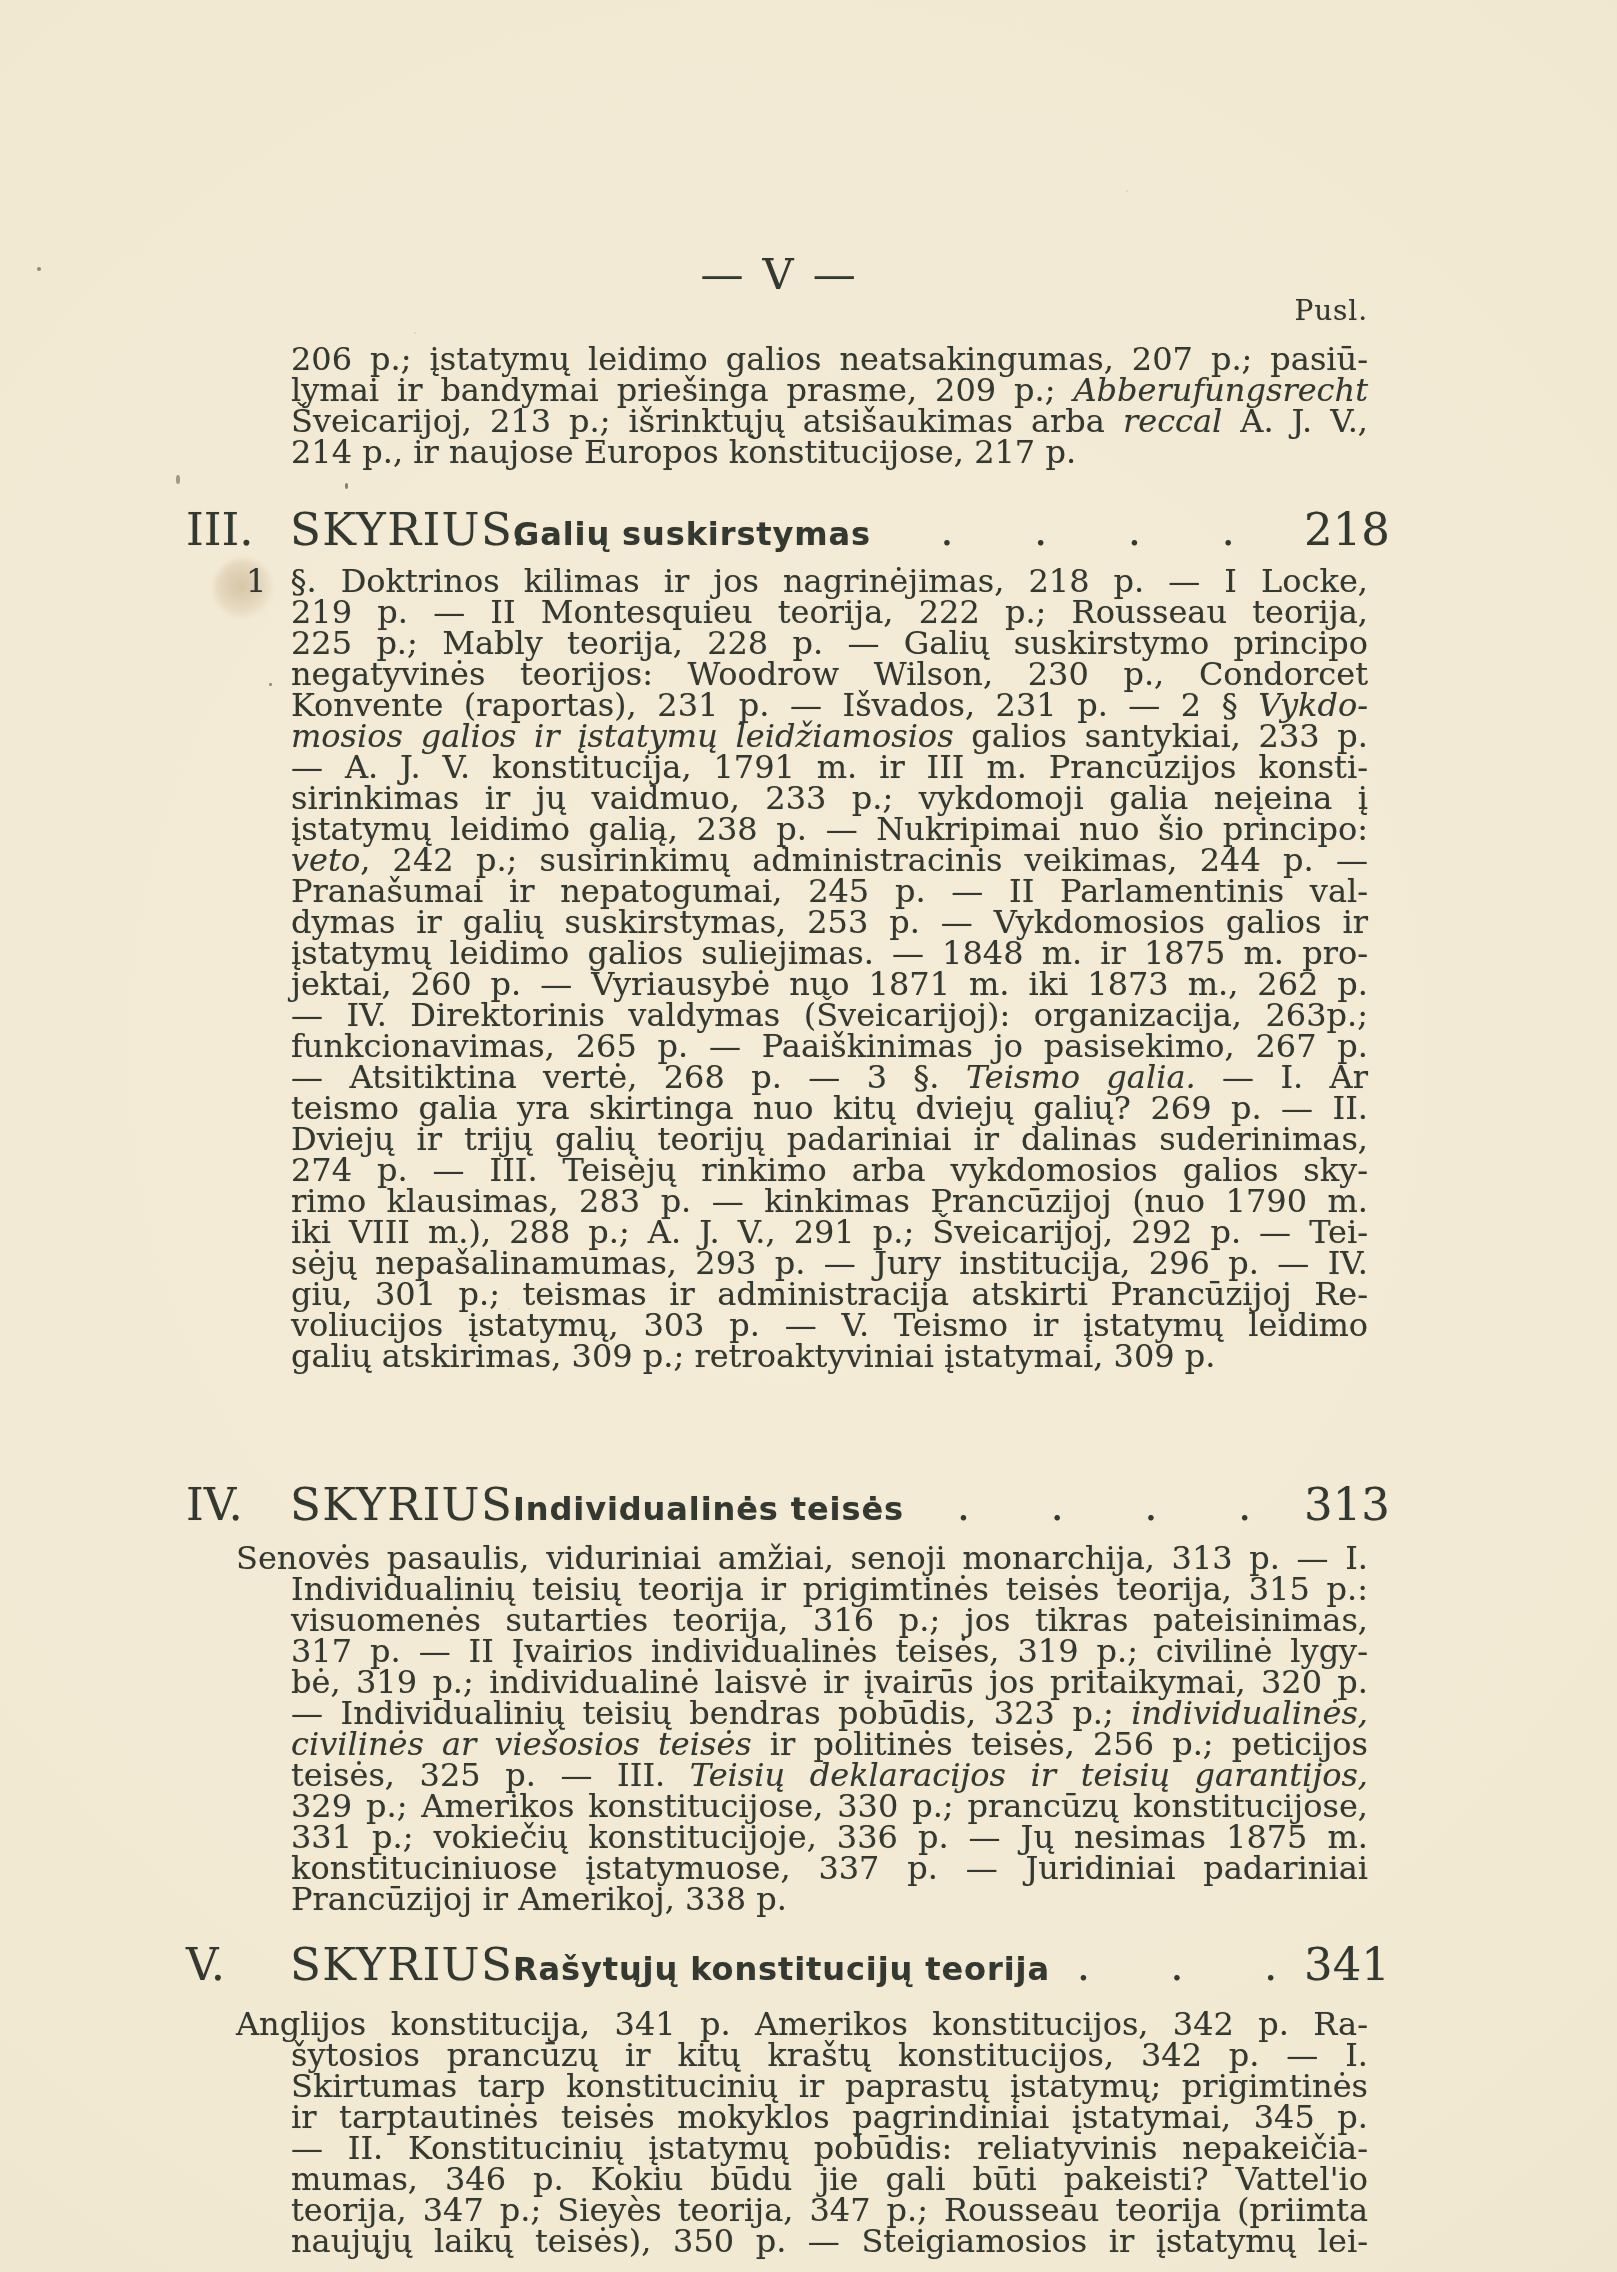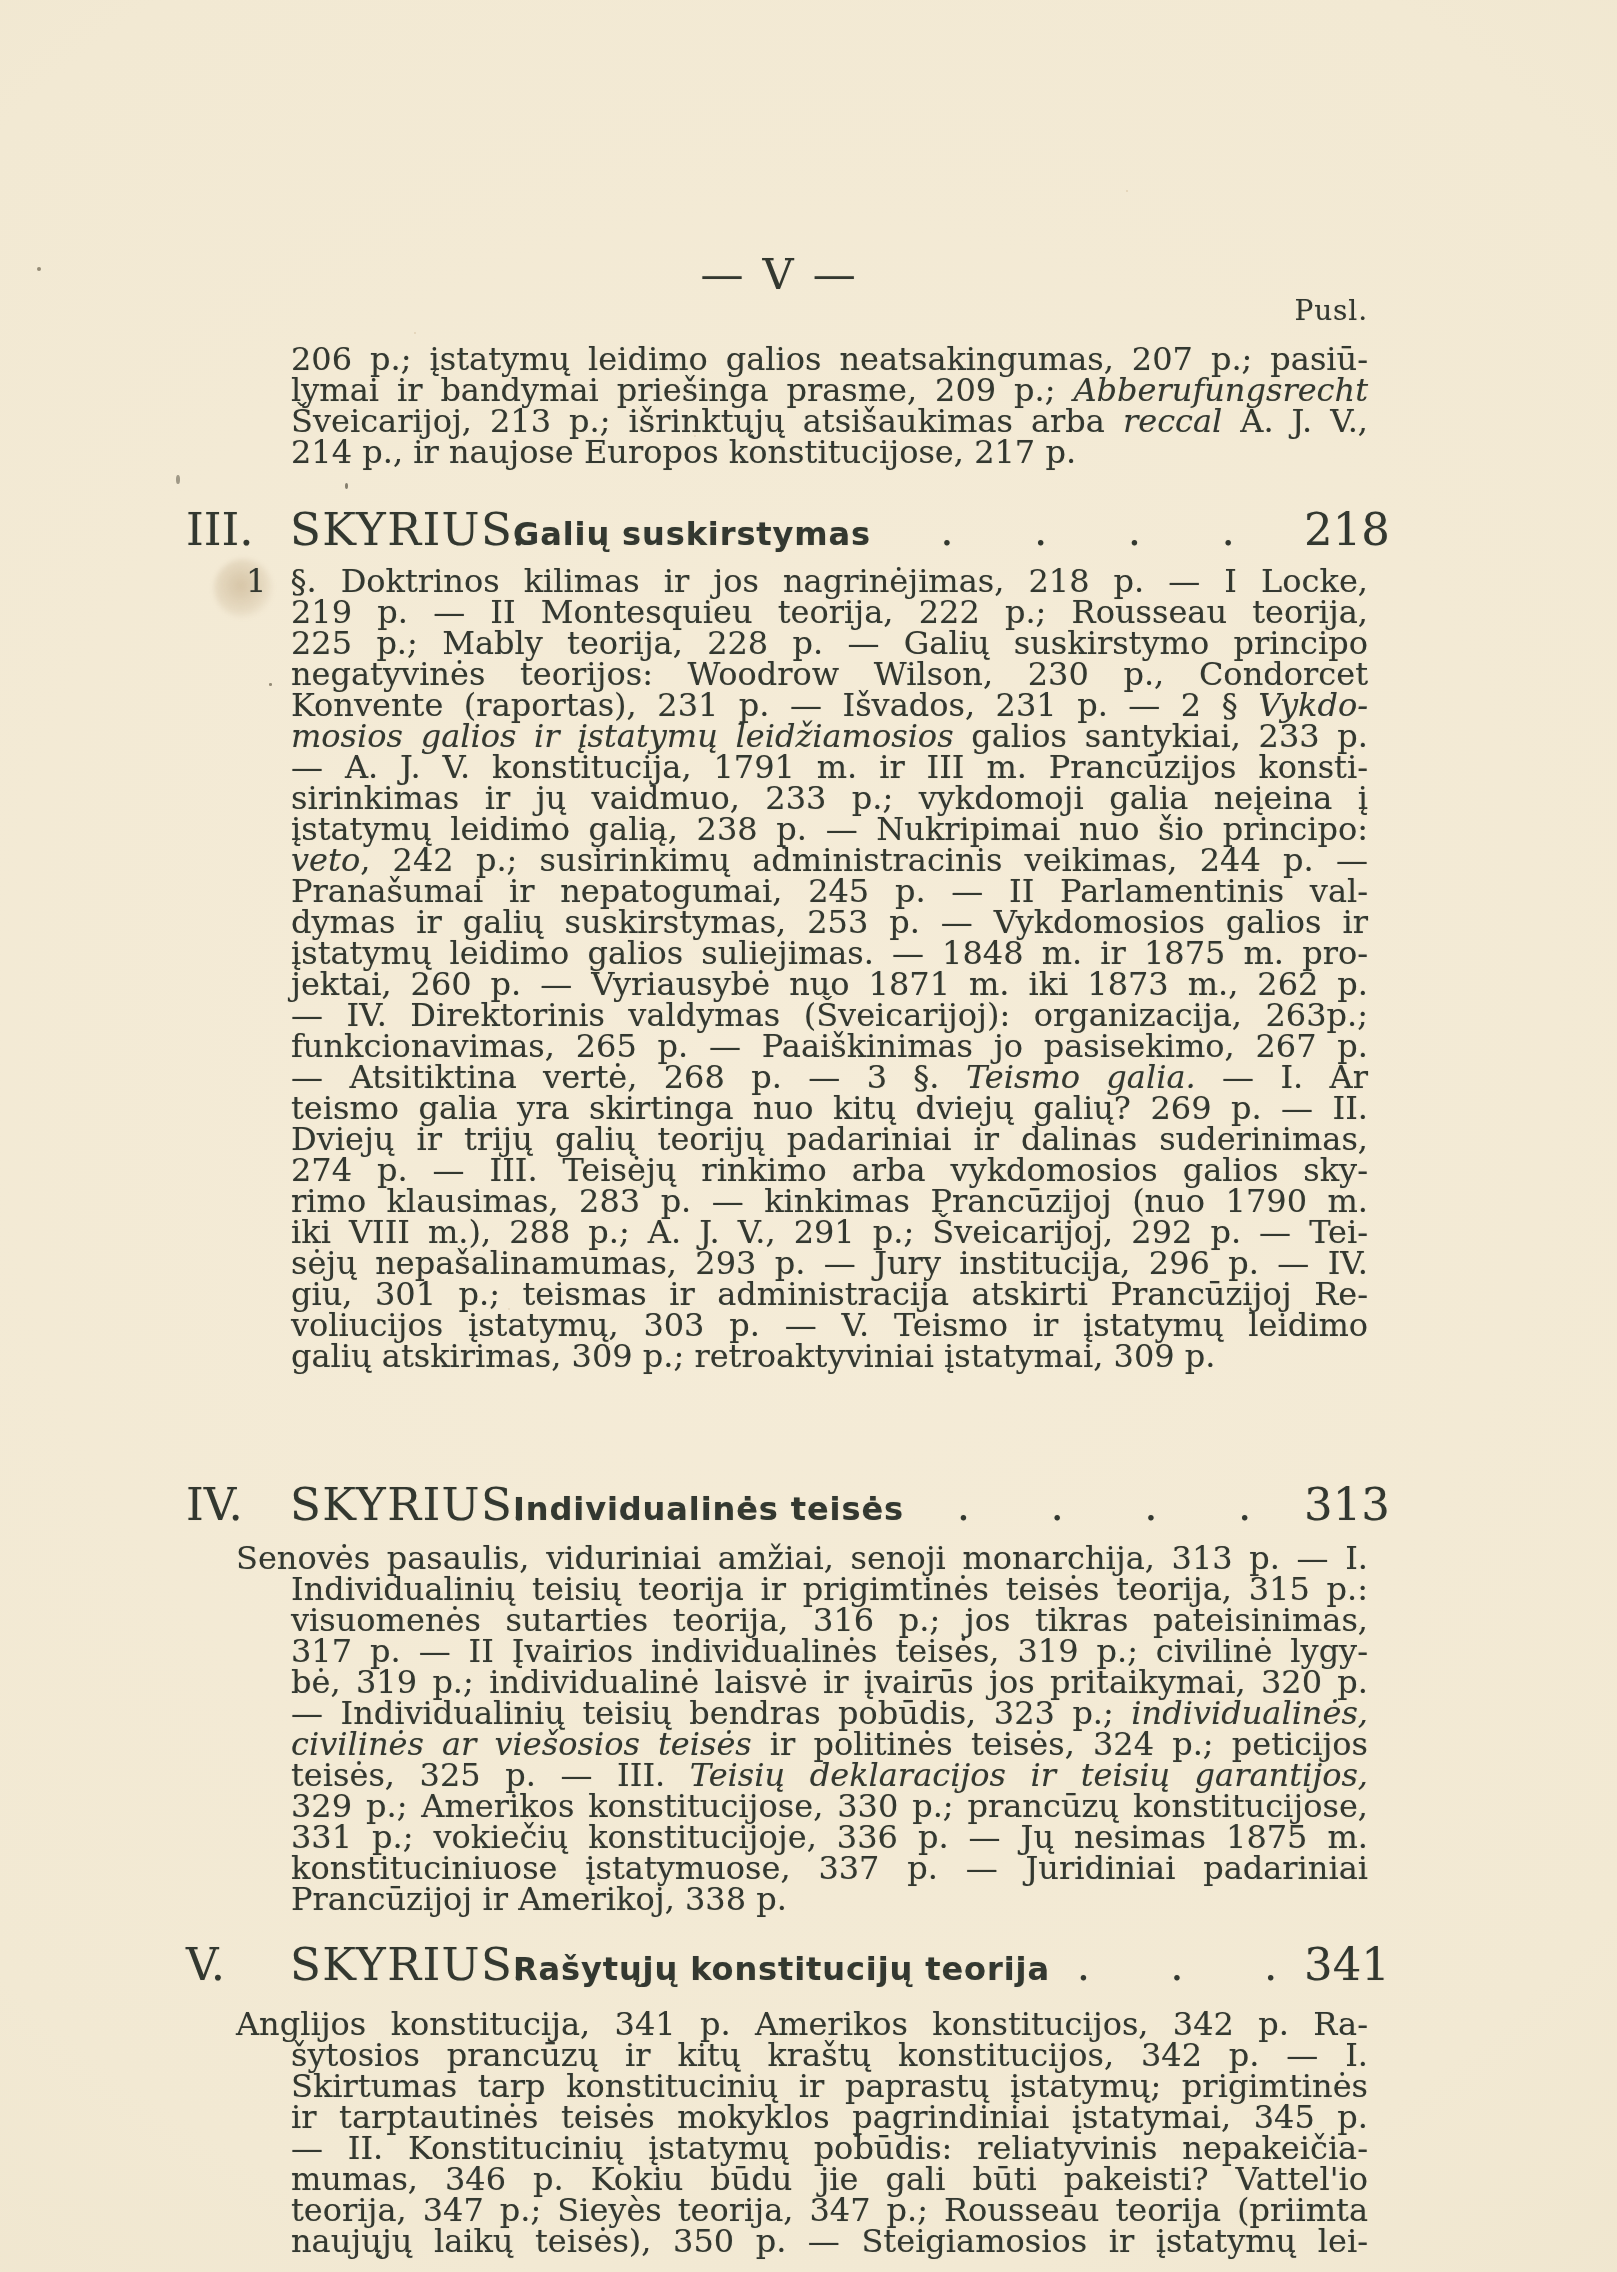--- a/index.html
+++ b/index.html
@@ -124,21 +124,21 @@
   <span class="h-dots">. . . .</span>
   <span class="h-page">313</span>
 </div>
 <div class="para ink" style="top:1543px;">
     <div class="tline out2"><span>Senovės pasaulis, viduriniai amžiai, senoji monarchija, 313 p. — I.</span></div>
     <div class="tline"><span>Individualinių teisių teorija ir prigimtinės teisės teorija, 315 p.:</span></div>
     <div class="tline"><span>visuomenės sutarties teorija, 316 p.; jos tikras pateisinimas,</span></div>
     <div class="tline"><span>317 p. — II Įvairios individualinės teisės, 319 p.; civilinė lygy-</span></div>
     <div class="tline"><span>bė, 319 p.; individualinė  laisvė ir įvairūs jos pritaikymai, 320 p.</span></div>
     <div class="tline"><span>— Individualinių teisių bendras pobūdis, 323 p.; </span><span class="it">individualinės,</span></div>
-    <div class="tline"><span class="it">civilinės </span><span class="it">ar </span><span class="it">viešosios teisės </span><span>ir politinės teisės, 324 p.; peticijos</span></div>
+    <div class="tline"><span class="it">civilinės </span><span class="it">ar </span><span class="it">viešosios teisės </span><span>ir politinės teisės, 256 p.; peticijos</span></div>
     <div class="tline"><span>teisės, 325 p. — III. </span><span class="it">Teisių deklaracijos ir teisių garantijos,</span></div>
     <div class="tline"><span>329 p.; Amerikos konstitucijose, 330 p.; prancūzų konstitucijose,</span></div>
     <div class="tline"><span>331 p.; vokiečių konstitucijoje, 336 p. — Jų  nesimas 1875 m.</span></div>
     <div class="tline"><span>konstituciniuose įstatymuose, 337 p. — Juridiniai padariniai</span></div>
     <div class="tline natural"><span>Prancūzijoj ir Amerikoj, 338 p.</span></div>
   </div>
 
 <div class="heading ink" style="top:1940px;">
   <span class="h-roman">V.</span>
   <span class="h-label">SKYRIUS.</span>

